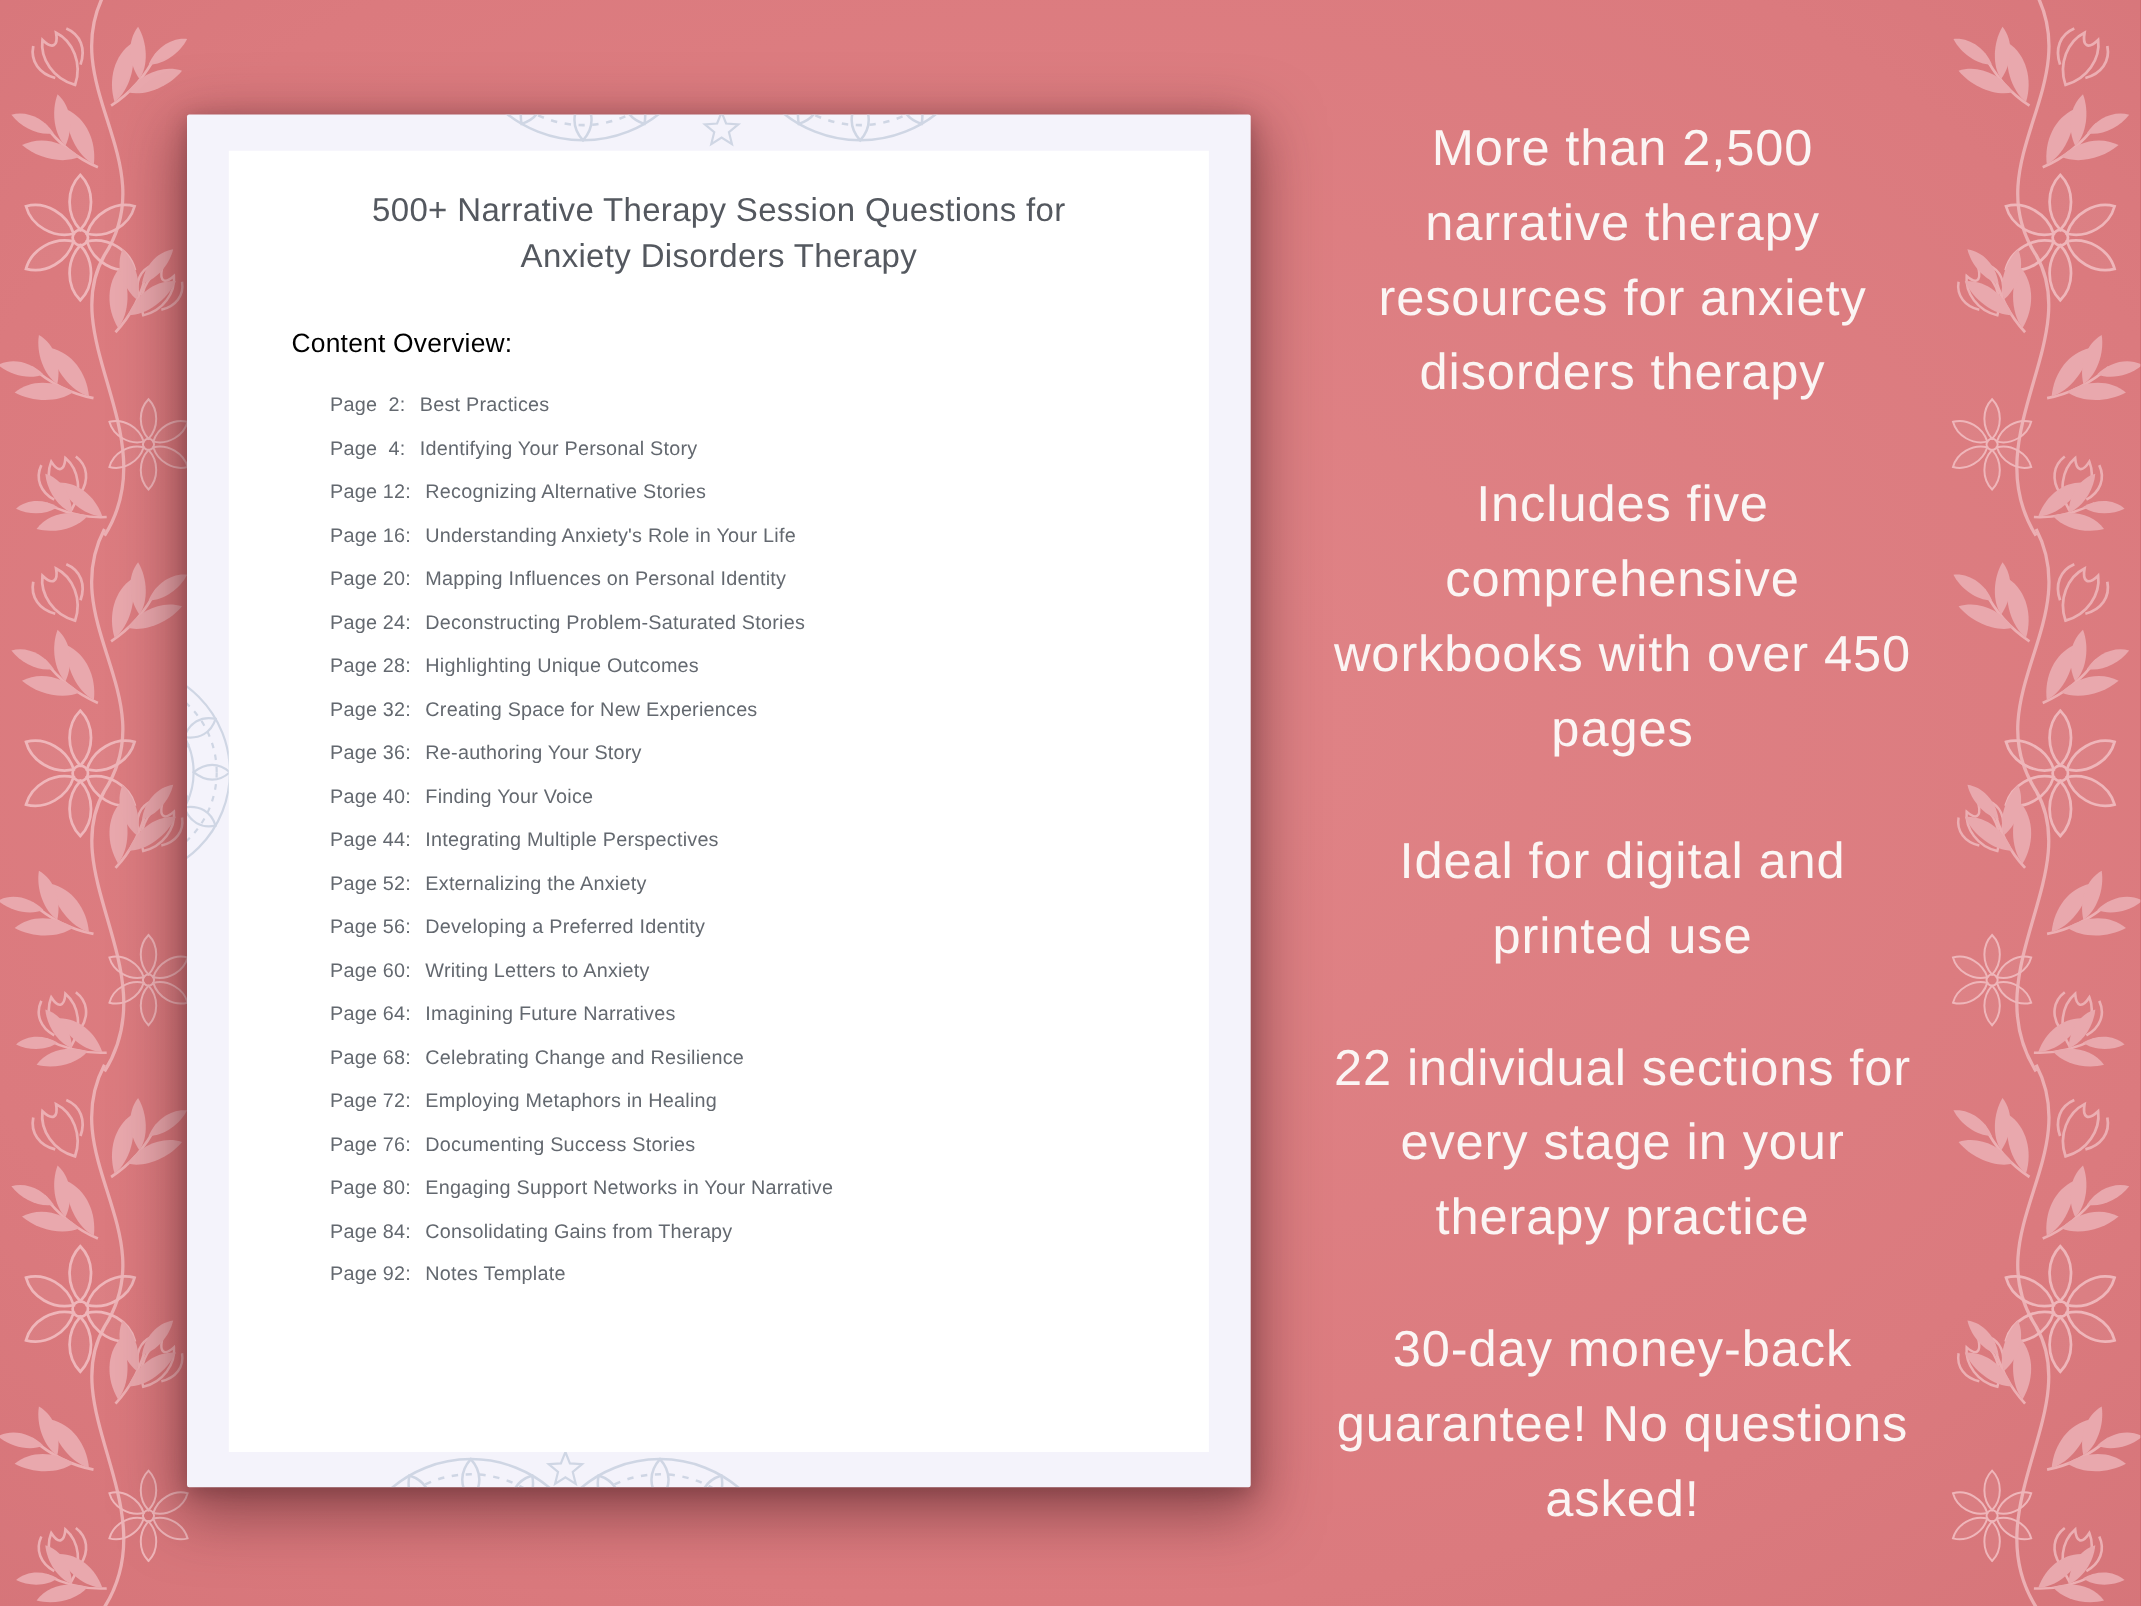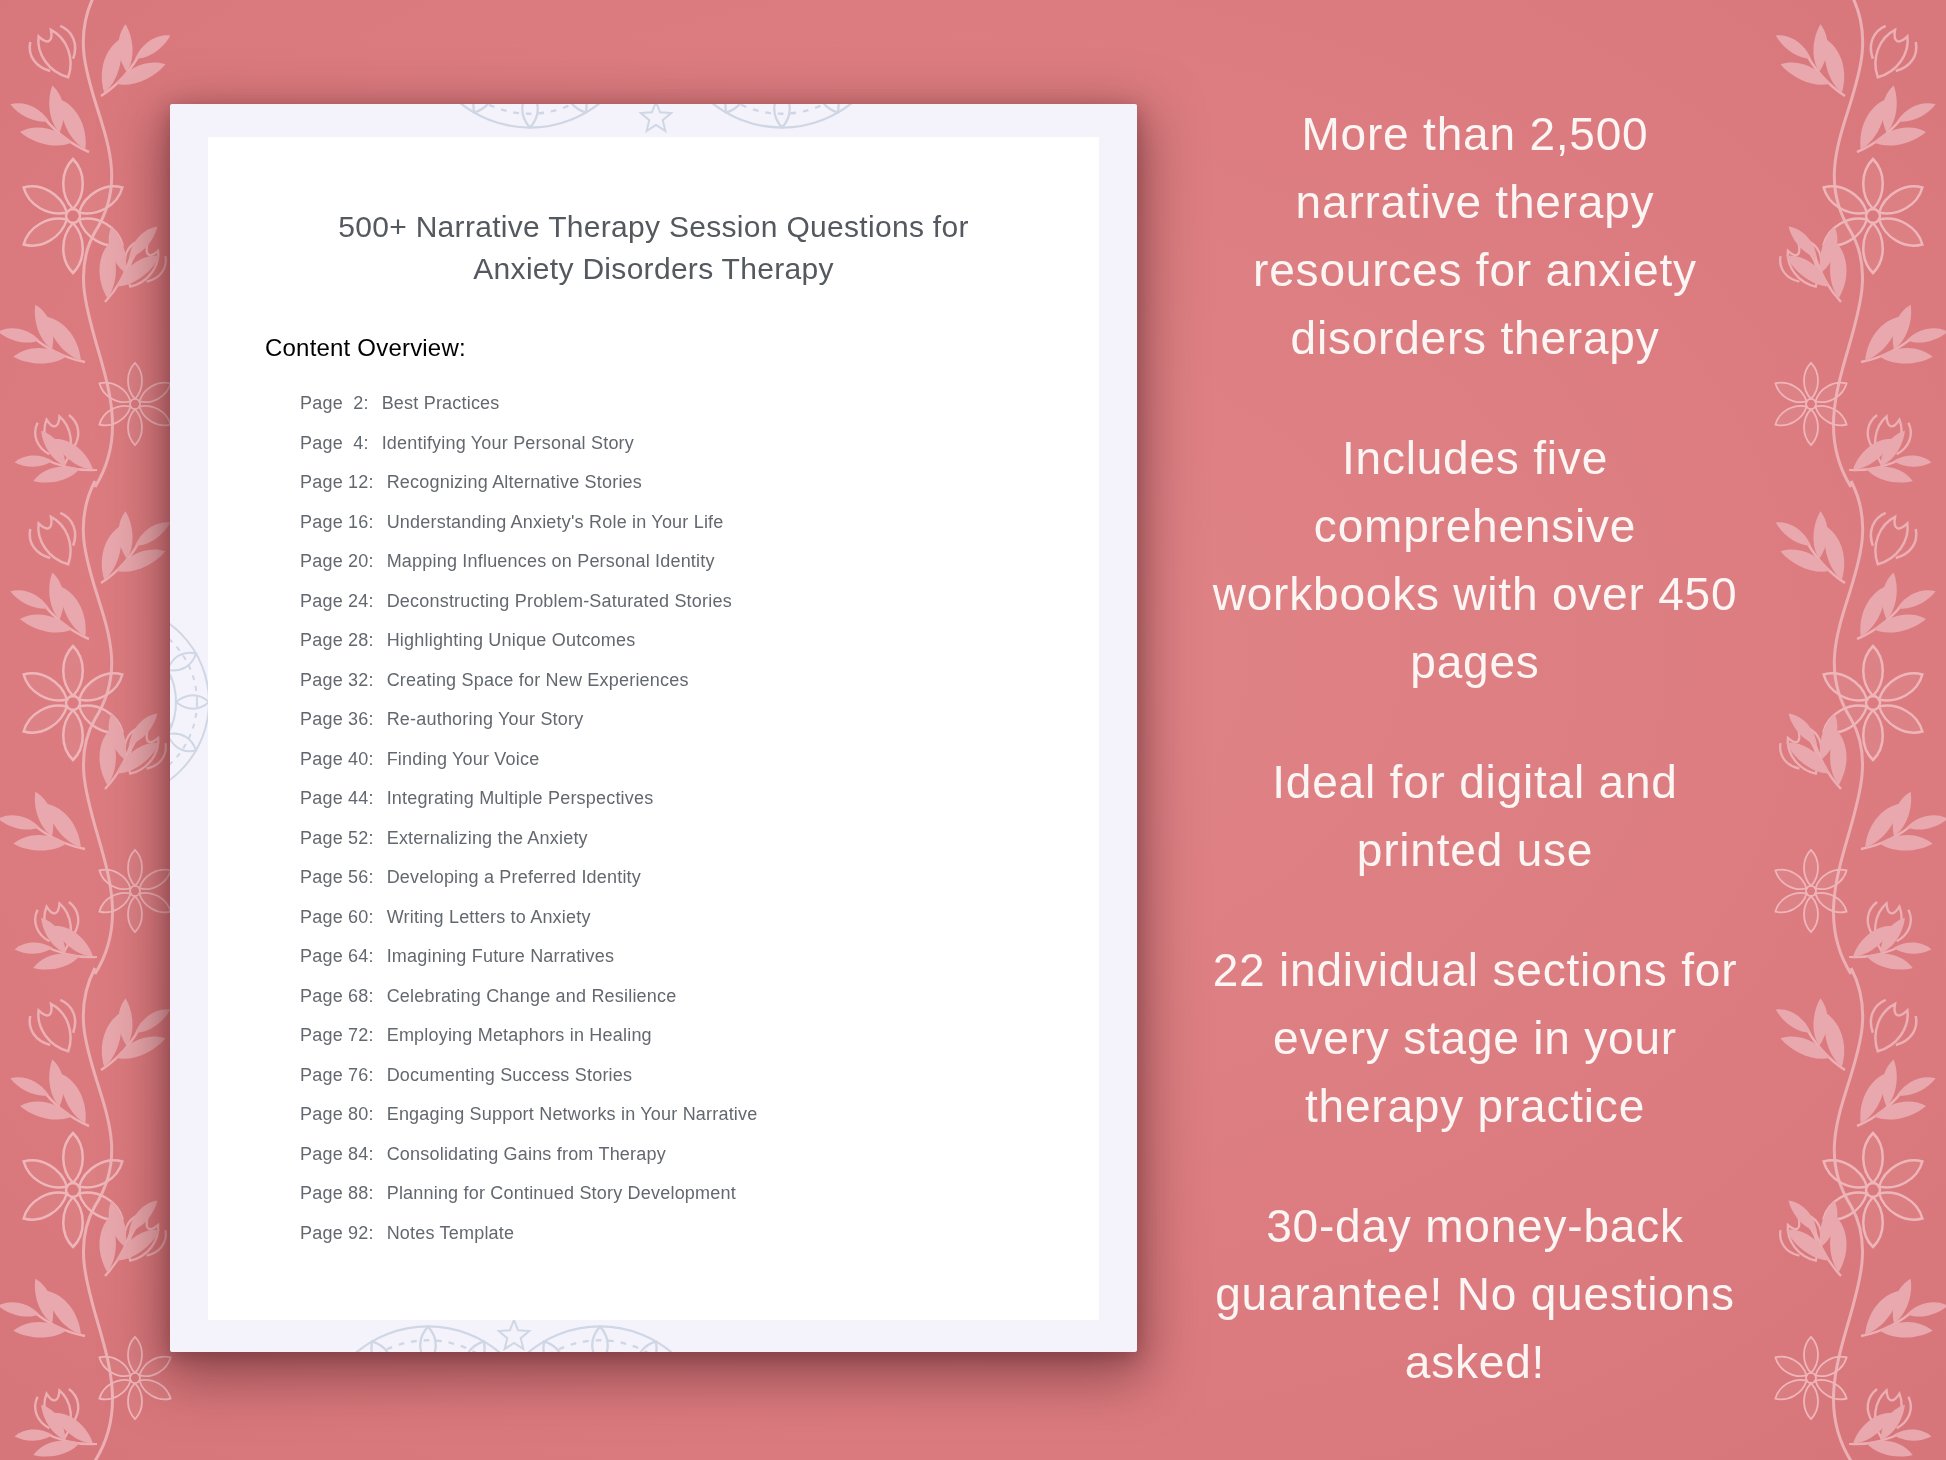--- a/index.html
+++ b/index.html
@@ -19,21 +19,21 @@
     position:absolute;left:170px;top:104px;width:967px;height:1248px;
     background:#f4f3fb;border-radius:2px;overflow:hidden;
     box-shadow:0 18px 55px 8px rgba(84,35,40,.55), 0 5px 18px rgba(84,35,40,.35);
   }
   .doc-ornaments{position:absolute;left:0;top:0;width:967px;height:1248px;z-index:1;}
   .doc-white{
     position:absolute;left:38px;top:33px;width:891px;height:1183px;
     background:#ffffff;z-index:2;
   }
   .doc-title{
-    margin:69px auto 0 auto;max-width:700px;
+    margin:34px auto 0 auto;max-width:700px;
     text-align:center;color:#54585f;
     font-size:30px;line-height:42px;letter-spacing:.3px;font-weight:400;
   }
   .overview{
     margin:44px 0 0 57px;color:#000000;
     font-size:24px;letter-spacing:.2px;
   }
   .toc{
     list-style:none;margin:22px 0 0 0;padding:0 0 0 92px;
   }
@@ -163,21 +163,20 @@
       <li><span class="pg">Page 44:</span><span class="tt">Integrating Multiple Perspectives</span></li>
       <li><span class="pg">Page 52:</span><span class="tt">Externalizing the Anxiety</span></li>
       <li><span class="pg">Page 56:</span><span class="tt">Developing a Preferred Identity</span></li>
       <li><span class="pg">Page 60:</span><span class="tt">Writing Letters to Anxiety</span></li>
       <li><span class="pg">Page 64:</span><span class="tt">Imagining Future Narratives</span></li>
       <li><span class="pg">Page 68:</span><span class="tt">Celebrating Change and Resilience</span></li>
       <li><span class="pg">Page 72:</span><span class="tt">Employing Metaphors in Healing</span></li>
       <li><span class="pg">Page 76:</span><span class="tt">Documenting Success Stories</span></li>
       <li><span class="pg">Page 80:</span><span class="tt">Engaging Support Networks in Your Narrative</span></li>
       <li><span class="pg">Page 84:</span><span class="tt">Consolidating Gains from Therapy</span></li>
-      <li><span class="pg">Page 88:</span><span class="tt">Planning for Continued Story Development</span></li>
       <li><span class="pg">Page 92:</span><span class="tt">Notes Template</span></li>
     </ol>
   </div>
 </div>
 
 <div class="benefits">
   <p>More than 2,500 narrative therapy resources for anxiety disorders therapy</p>
   <p>Includes five comprehensive workbooks with over 450 pages</p>
   <p>Ideal for digital and printed use</p>
   <p>22 individual sections for every stage in your therapy practice</p>

